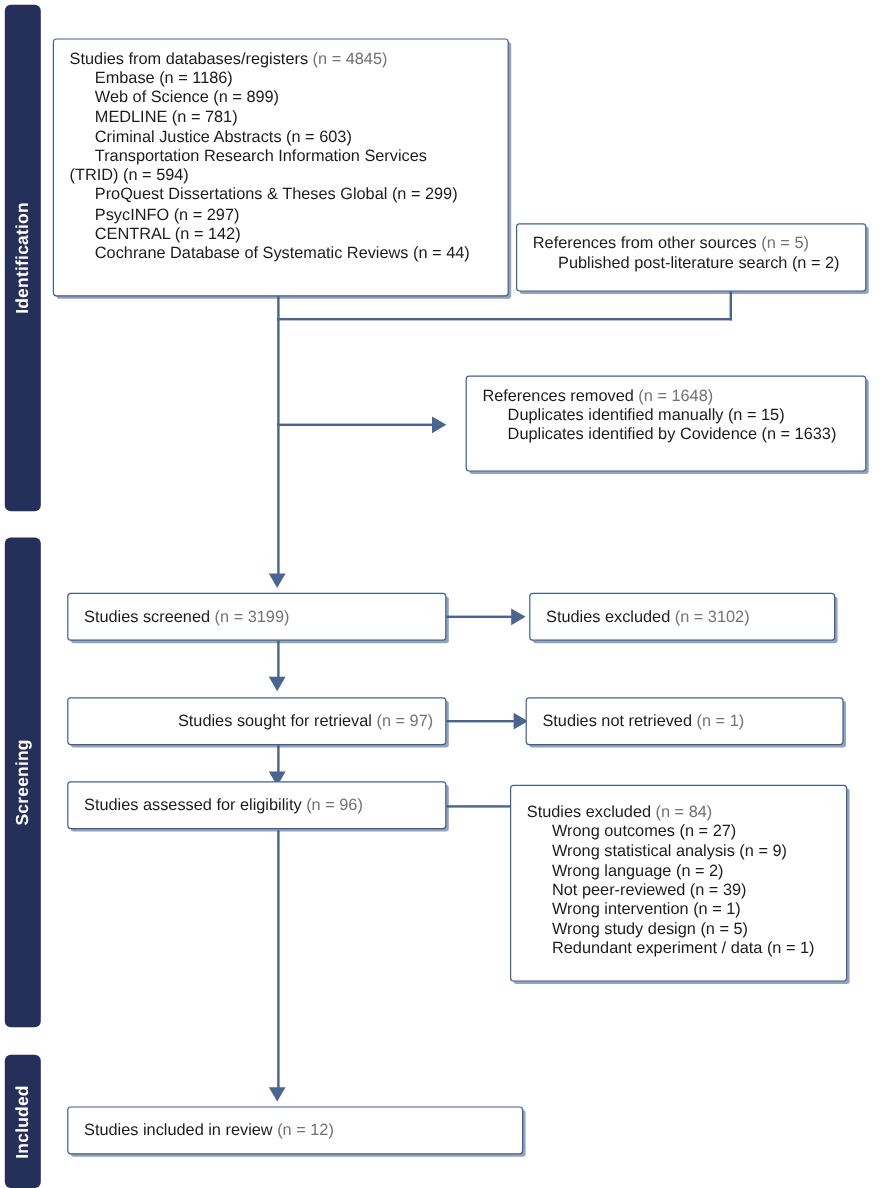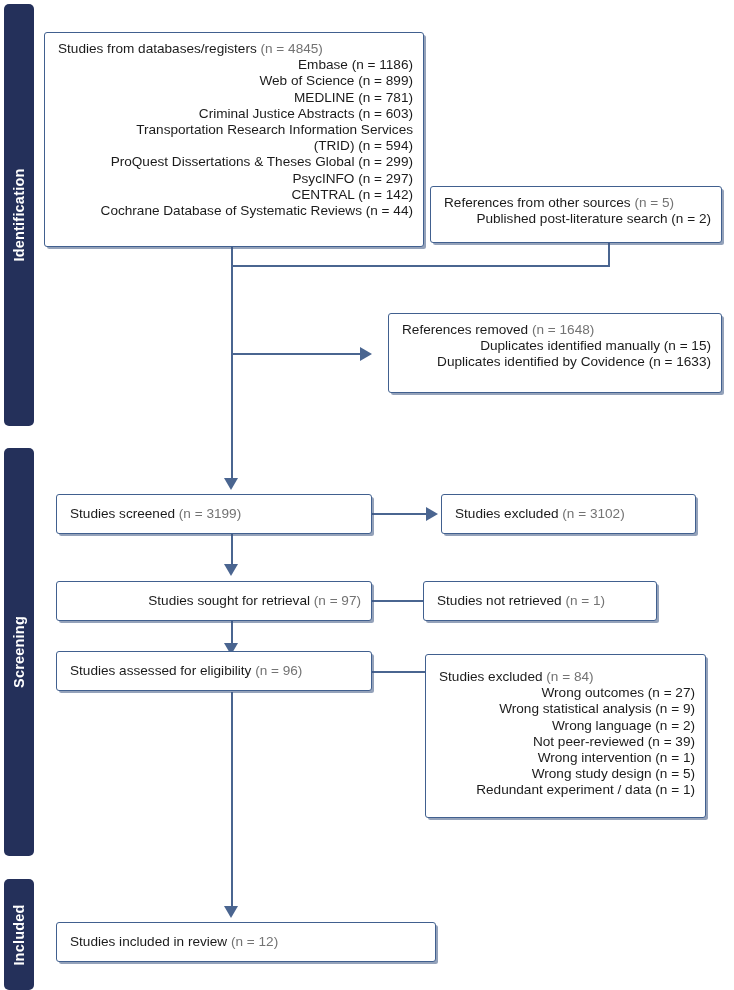--- a/index.html
+++ b/index.html
@@ -57,21 +57,20 @@
     white-space: nowrap;
   }
   .box b {
     color: #737373;
     font-weight: normal;
   }
   .box ul {
     margin: 0;
     padding: 0 0 0 21px;
     list-style: none;
-    text-align: right;
   }
   .box ul li {
     white-space: nowrap;
   }
   .vcenter {
     display: flex;
     align-items: center;
   }
 
   
@@ -191,21 +190,21 @@
       <span>Studies excluded </span><b>(n = 3102)</b>
     </div>
   </div>
 
   <div class="box vcenter" style="left:56px; top:581px; width:316px; height:40px;justify-content:flex-end;">
     <div class="title">
       <span>Studies sought for retrieval </span><b>(n = 97)</b>
     </div>
   </div>
 
-  <div class="box vcenter" style="left:423px; top:581px; width:234px; height:40px;">
+  <div class="box vcenter" style="left:438px; top:581px; width:265px; height:40px;">
     <div class="title">
       <span>Studies not retrieved </span><b>(n = 1)</b>
     </div>
   </div>
 
   <div class="box vcenter" style="left:56px; top:651px; width:316px; height:40px;">
     <div class="title">
       <span>Studies assessed for eligibility </span><b>(n = 96)</b>
     </div>
   </div>

